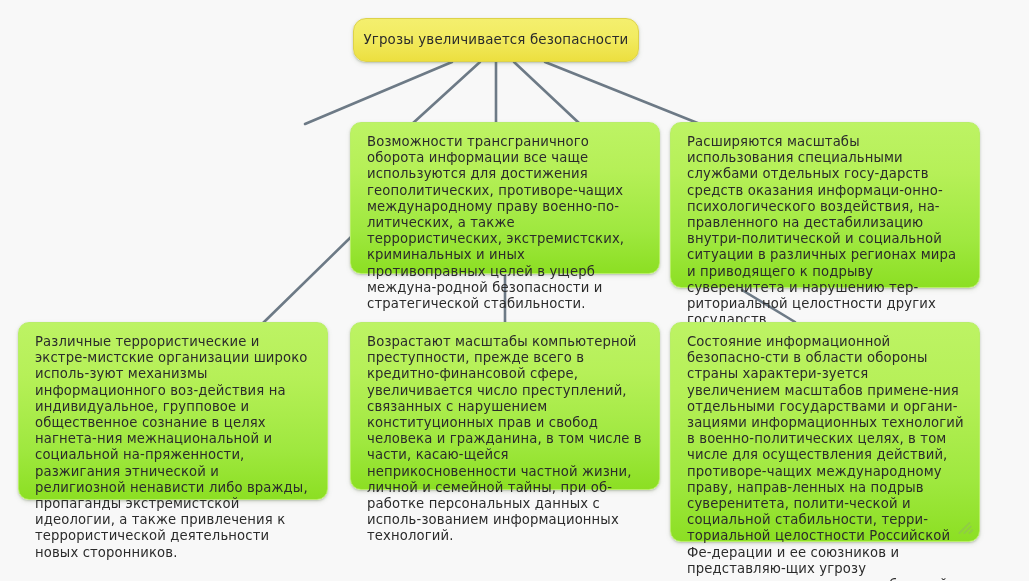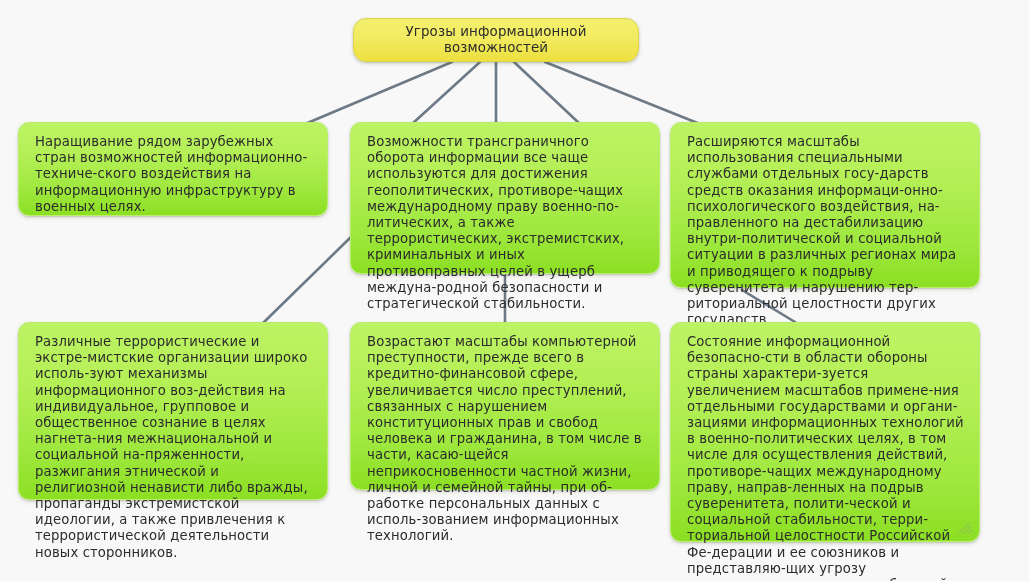--- a/index.html
+++ b/index.html
@@ -101,22 +101,21 @@
       <line x1="480" y1="62" x2="412" y2="124" stroke="#6d7a86" stroke-width="2.6" stroke-linecap="round"></line>
       <line x1="496" y1="62" x2="496" y2="124" stroke="#6d7a86" stroke-width="2.6" stroke-linecap="round"></line>
       <line x1="514" y1="62" x2="580" y2="124" stroke="#6d7a86" stroke-width="2.6" stroke-linecap="round"></line>
       <line x1="545" y1="62" x2="700" y2="124" stroke="#6d7a86" stroke-width="2.6" stroke-linecap="round"></line>
       <line x1="352" y1="236" x2="262" y2="324" stroke="#6d7a86" stroke-width="2.6" stroke-linecap="round"></line>
       <line x1="505" y1="276" x2="505" y2="322" stroke="#6d7a86" stroke-width="2.6" stroke-linecap="round"></line>
       <line x1="742" y1="290" x2="795" y2="322" stroke="#6d7a86" stroke-width="2.6" stroke-linecap="round"></line>
     </svg>
 
   <div class="node node-root" id="node-root" style="left: 353px; top: 18px; width: 286px; height: 44px;">
-    <span class="node-text">Угрозы информационной возможностей</span>
+    <span class="node-text">Угрозы увеличивается безопасности</span>
   </div>
 
-<div class="node node-leaf" id="node-1" style="left: 18px; top: 122px; width: 310px; height: 94px;"><span class="node-text">Наращивание рядом зарубежных стран возможностей информационно-техниче-ского воздействия на информационную инфраструктуру в военных целях.</span></div>
     <div class="node node-leaf" id="node-2" style="left: 350px; top: 122px; width: 310px; height: 152px;"><span class="node-text">Возможности трансграничного оборота информации все чаще используются для достижения геополитических, противоре-чащих международному праву военно-по-литических, а также террористических, экстремистских, криминальных и иных противоправных целей в ущерб междуна-родной безопасности и стратегической стабильности.</span></div>
     <div class="node node-leaf" id="node-3" style="left: 670px; top: 122px; width: 310px; height: 166px;"><span class="node-text">Расширяются масштабы использования специальными службами отдельных госу-дарств средств оказания информаци-онно-психологического воздействия, на-правленного на дестабилизацию внутри-политической и социальной ситуации в различных регионах мира и приводящего к подрыву суверенитета и нарушению тер-риториальной целостности других государств.</span></div>
     <div class="node node-leaf" id="node-4" style="left: 18px; top: 322px; width: 310px; height: 178px;"><span class="node-text">Различные террористические и экстре-мистские организации широко исполь-зуют механизмы информационного воз-действия на индивидуальное, групповое и общественное сознание в целях нагнета-ния межнациональной и социальной на-пряженности, разжигания этнической и религиозной ненависти либо вражды, пропаганды экстремистской идеологии, а также привлечения к террористической деятельности новых сторонников.</span></div>
     <div class="node node-leaf" id="node-5" style="left: 350px; top: 322px; width: 310px; height: 168px;"><span class="node-text">Возрастают масштабы компьютерной преступности, прежде всего в кредитно-финансовой сфере, увеличивается число преступлений, связанных с нарушением конституционных прав и свобод человека и гражданина, в том числе в части, касаю-щейся неприкосновенности частной жизни, личной и семейной тайны, при об-работке персональных данных с исполь-зованием информационных технологий.</span></div>
     <div class="node node-leaf" id="node-6" style="left: 670px; top: 322px; width: 310px; height: 220px;"><span class="node-text">Состояние информационной безопасно-сти в области обороны страны характери-зуется увеличением масштабов примене-ния отдельными государствами и органи-зациями информационных технологий в военно-политических целях, в том числе для осуществления действий, противоре-чащих международному праву, направ-ленных на подрыв суверенитета, полити-ческой и социальной стабильности, терри-ториальной целостности Российской Фе-дерации и ее союзников и представляю-щих угрозу международному миру, гло-бальной и региональной безопасности.</span><div class="resize-grip"><i></i><i></i><i></i></div></div>
   </div>
 
 </body></html>

